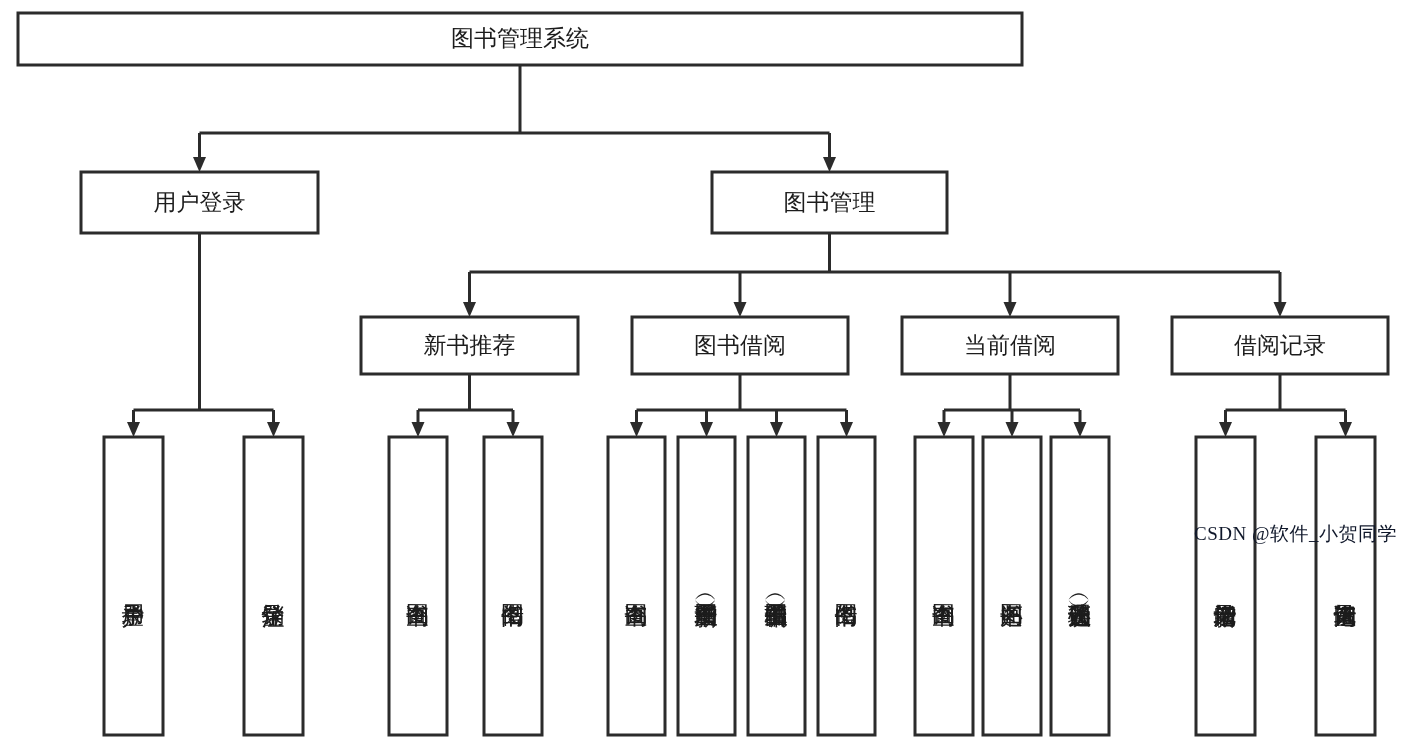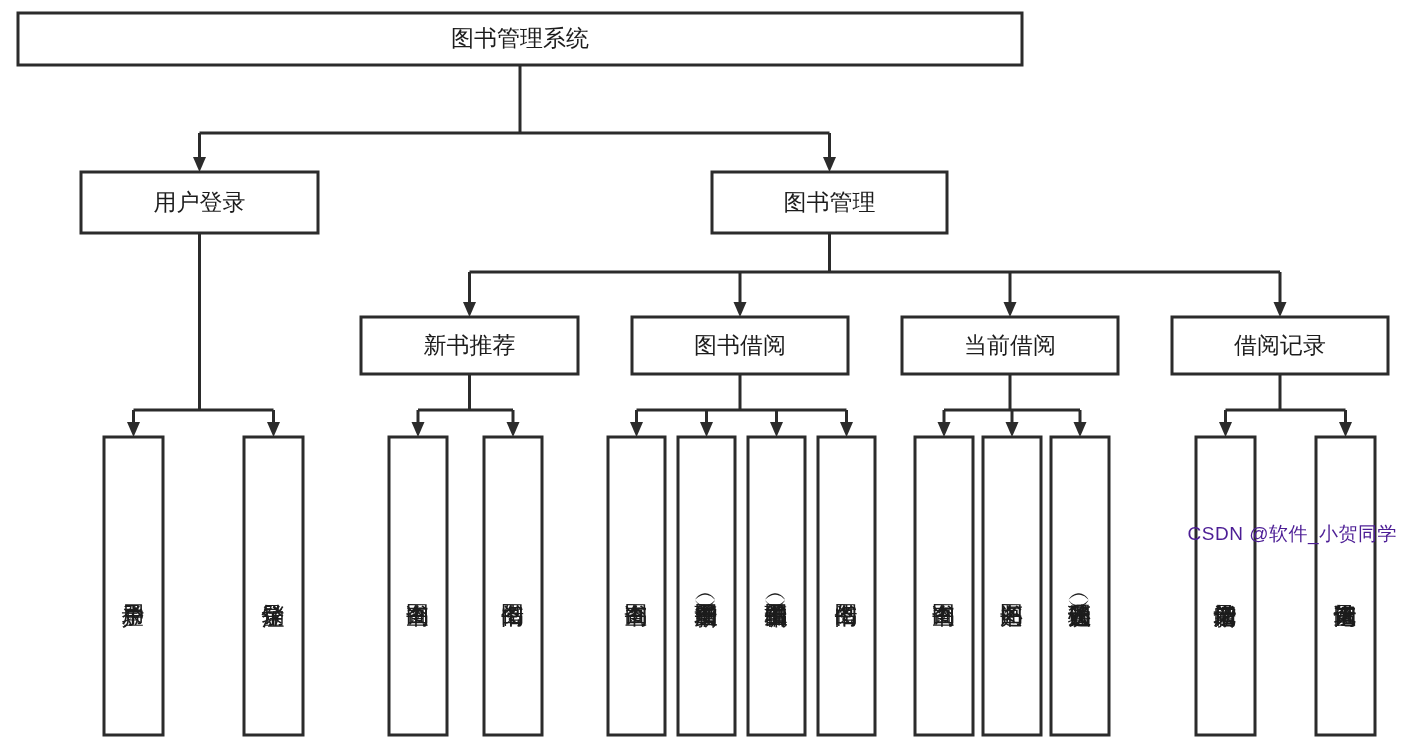--- a/index.html
+++ b/index.html
@@ -55,23 +55,23 @@
     writing-mode: vertical-rl;
     text-orientation: upright;
     glyph-orientation-vertical: 0;
     text-anchor: middle;
     dominant-baseline: central;
   }
   .watermark-text {
     position: absolute;
     right: 8px;
     bottom: 4px;
-    font-family: Liberation Sans, sans-serif;
+    font-family: Liberation Serif, serif;
     font-size: 19px;
-    color: #4c1d95;
+    color: #0f172a;
     letter-spacing: 0.5px;
     white-space: nowrap;
     user-select: none;
   }
 </style>
 </head>
 <body>
 
 <div id="diagram-root">
   <svg id="flow-svg" viewBox="0 0 1405 747">

